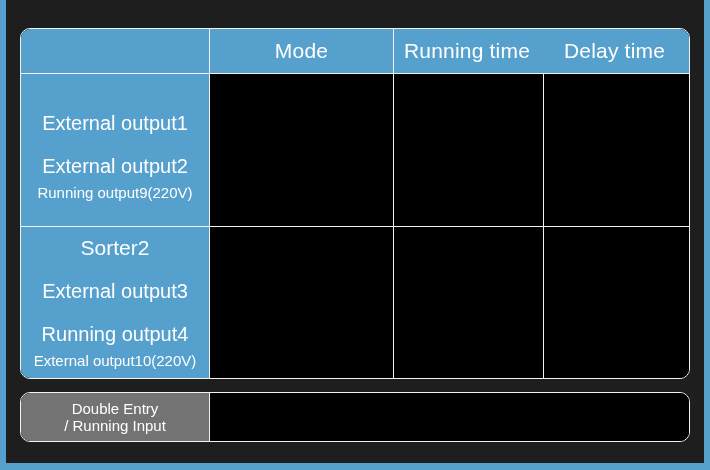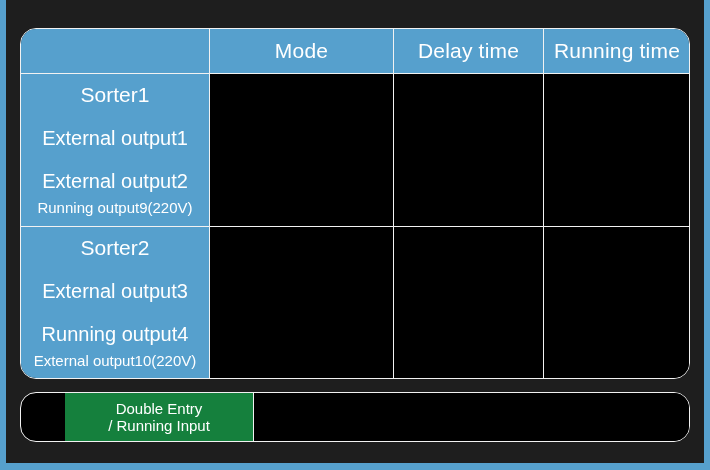--- a/index.html
+++ b/index.html
@@ -33,21 +33,21 @@
     width: 710px;
     height: 7px;
     background: #56a0cd;
   }
 
   
   .panel {
     position: absolute;
     box-sizing: border-box;
     border: 1px solid #f2f2f2;
-    border-radius: 16px;
+    border-radius: 10px;
     overflow: hidden;
     background: #000000;
   }
   #main-table {
     left: 20px;
     top: 28px;
     width: 670px;
     height: 351px;
   }
   #input-bar {
@@ -103,27 +103,26 @@
   .lbl.med   { font-size: 20px; margin-top: 14px; }
   .lbl.small { font-size: 15px; }
 
   .value-cell {
     background: #000000;
     font-size: 19px;
   }
 
   
   .inbar-label {
-    background: #15803d;
+    background: #737373;
     flex-direction: column;
     justify-content: center;
     height: 48px;
     line-height: 1.15;
     font-size: 15px;
-    margin-left: 44px;
   }
   .inbar-value {
     background: #000000;
     height: 48px;
     width: 480px;
     flex: 1 1 auto;
     font-size: 17px;
   }
 </style>
 </head>
@@ -133,27 +132,26 @@
 
   <div class="edge-left"></div>
   <div class="edge-right"></div>
   <div class="edge-bottom"></div>
 
   <div id="main-table" class="panel">
 
     <div class="row hrule">
       <div class="cell head-cell head-blank c-label vrule"></div>
       <div class="cell head-cell c-mode vrule">Mode</div>
+      <div class="cell head-cell c-run">Running time</div>
       <div class="cell head-cell c-delay vrule">Delay time</div>
-      <div class="cell head-cell c-run">Running time</div>
     </div>
 
     <div class="row group-row hrule">
       <div class="cell label-stack c-label vrule">
-        <span class="lbl big">Sorter1</span>
         <span class="lbl med">External output1</span>
         <span class="lbl med">External output2</span>
         <span class="lbl small">Running output9(220V)</span>
       </div>
       <div class="cell value-cell c-mode vrule"></div>
       <div class="cell value-cell c-delay vrule"></div>
       <div class="cell value-cell c-run"></div>
     </div>
 
     <div class="row group-row second">

